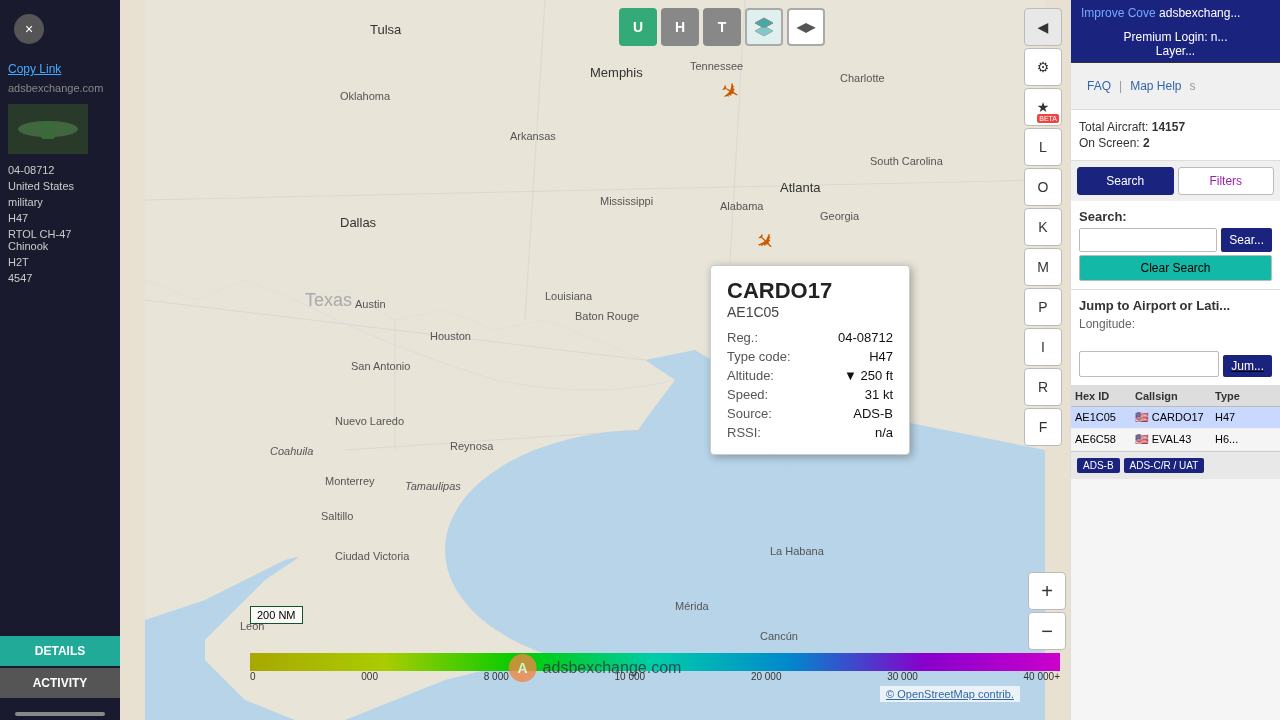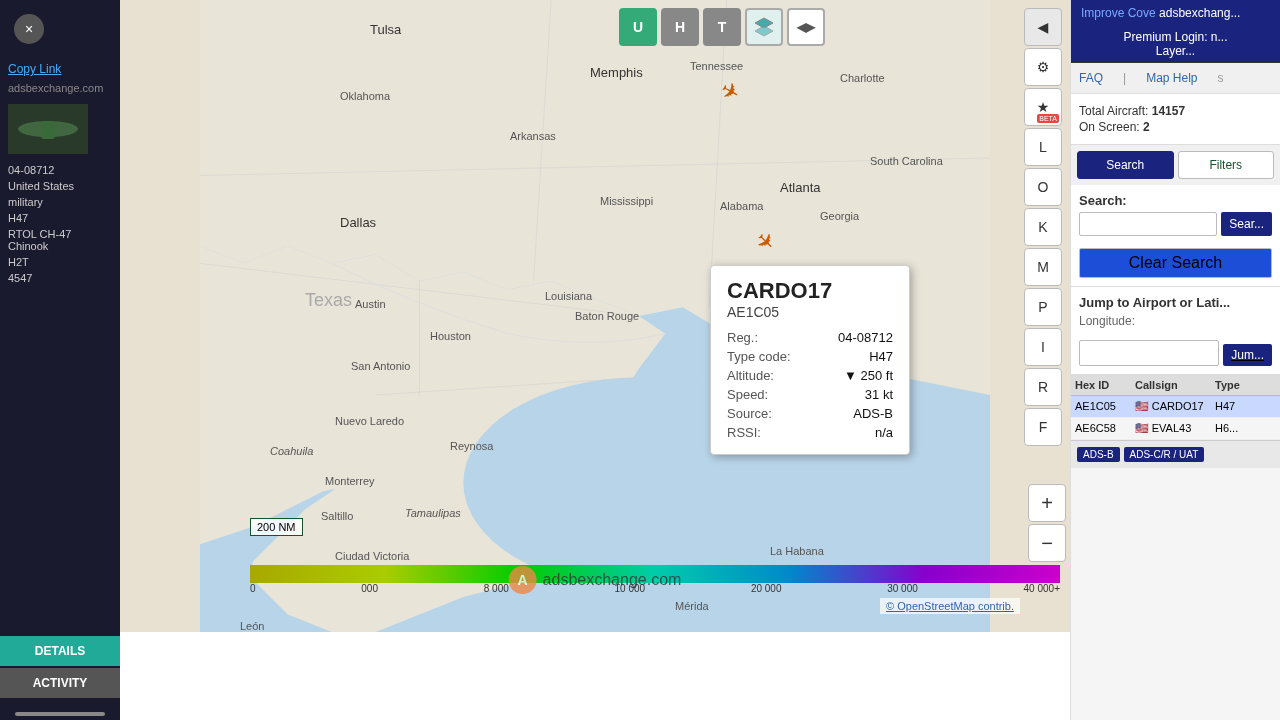--- a/index.html
+++ b/index.html
@@ -43,21 +43,21 @@
       cursor: pointer;
       text-align: center;
       border: none;
     }
     .btn-details { background: #2a9; color: white; margin-top: 4px; }
     .btn-activity { background: #555; color: white; margin-top: 2px; }
 
     
     #map-area {
       flex: 1;
-      height: 632px;
+      height: 720px;
       position: relative;
       overflow: hidden;
       background: #e8e0d0;
     }
 
     
     .map-svg {
       position: absolute;
       top: 0; left: 0;
       width: 100%; height: 100%;
@@ -240,22 +240,22 @@
     }
     .rs-premium {
       background: #1a237e;
       color: white;
       text-align: center;
       padding: 4px;
       font-size: 12px;
       border-bottom: 1px solid #333;
     }
     .rs-links {
-      display: flex; gap: 20px;
-      padding: 8px;
+      display: flex; gap: 8px;
+      padding: 16px;
       border-bottom: 1px solid #ddd;
       background: #f0f0f0;
     }
     .rs-link { color: #36a; font-size: 12px; cursor: pointer; text-decoration: none; }
     .rs-divider { color: #999; font-size: 12px; }
     .rs-stats {
       padding: 8px;
       font-size: 12px;
       border-bottom: 1px solid #ddd;
       background: white;
@@ -268,21 +268,21 @@
     .rs-tab-btn {
       flex: 1;
       padding: 6px 4px;
       font-size: 12px;
       cursor: pointer;
       border: 1px solid #bbb;
       border-radius: 3px;
       text-align: center;
     }
     .rs-tab-active { background: #1a237e; color: white; border-color: #1a237e; }
-    .rs-tab-inactive { background: white; color: #14532d; }
+    .rs-tab-inactive { background: white; color: #a21caf; }
     .rs-search-section {
       padding: 8px;
       background: white;
       border-bottom: 1px solid #ddd;
     }
     .rs-section-label { font-size: 13px; font-weight: bold; color: #333; margin-bottom: 4px; }
     .rs-input {
       width: 100%; padding: 4px 6px;
       border: 1px solid #bbb; border-radius: 2px;
       font-size: 12px; margin-bottom: 4px;
@@ -292,26 +292,26 @@
       background: #1a237e;
       color: white;
       border: none;
       border-radius: 2px;
       font-size: 12px;
       cursor: pointer;
     }
     .rs-clear-btn {
       width: 100%;
       padding: 5px;
-      background: #1d4ed8;
+      background: #14b8a6;
       border: 1px solid #bbb;
       border-radius: 2px;
-      font-size: 16px;
-      cursor: pointer;
-      margin-top: 12px;
+      font-size: 12px;
+      cursor: pointer;
+      margin-top: 3px;
     }
     .rs-jump-section {
       padding: 8px;
       background: white;
       border-bottom: 1px solid #ddd;
     }
     .rs-jump-btn {
       padding: 4px 8px;
       background: #1a237e;
       color: white;
@@ -442,21 +442,21 @@
   <div class="map-label map-label-lg" style="top:290px; left:185px; font-size:18px; color:#aaa;">Texas</div>
   <div class="map-label" style="top:290px; left:425px;">Louisiana</div>
   <div class="map-label" style="top:310px; left:455px;">Baton Rouge</div>
   <div class="map-label" style="top:298px; left:235px;">Austin</div>
   <div class="map-label" style="top:330px; left:310px;">Houston</div>
   <div class="map-label" style="top:360px; left:231px;">San Antonio</div>
   <div class="map-label" style="top:415px; left:215px;">Nuevo Laredo</div>
   <div class="map-label" style="top:440px; left:330px;text-align:center;">Reynosa</div>
   <div class="map-label" style="top:445px; left:150px; font-style:italic;">Coahuila</div>
   <div class="map-label" style="top:475px; left:205px;">Monterrey</div>
-  <div class="map-label" style="top:480px; left:285px; font-style:italic;margin-top:27px;">Tamaulipas</div>
+  <div class="map-label" style="top:480px; left:285px; font-style:italic;">Tamaulipas</div>
   <div class="map-label" style="top:510px; left:170px;margin-left:31px;">Saltillo</div>
   <div class="map-label" style="top:550px; left:215px;">Ciudad Victoria</div>
   <div class="map-label" style="top:545px; left:650px;">La Habana</div>
   <div class="map-label" style="top:620px; left:120px;">León</div>
   <div class="map-label" style="top:600px; left:555px;">Mérida</div>
   <div class="map-label" style="top:630px; left:640px;">Cancún</div>
 
   <div class="aircraft-icon" style="top:92px; left:610px; transform:translate(-50%,-50%) rotate(30deg);">✈</div>
   <div class="aircraft-icon" style="top:242px; left:645px; transform:translate(-50%,-50%) rotate(45deg);">✈</div>
 
@@ -585,21 +585,21 @@
     <div class="rs-section-label">Search:</div>
     <div style="display:flex; gap:4px;">
       <input type="text" class="rs-input" style="flex: 1 1 0%; margin-bottom: 0px;" placeholder="">
       <button class="rs-search-btn">Sear...</button>
     </div>
     <button class="rs-clear-btn">Clear Search</button>
   </div>
   <div class="rs-jump-section">
     <div class="rs-section-label">Jump to Airport or Lati...</div>
     <div class="rs-section-label" style="font-weight:normal; font-size:12px; color:#666;">Longitude:</div>
-    <div style="display:flex; gap:4px; margin-top:12px;text-decoration:underline;">
+    <div style="display:flex; gap:4px; margin-top:20px;text-decoration:underline;">
       <input type="text" class="rs-input" style="flex: 1 1 0%; margin-bottom: 0px;" placeholder="">
       <button class="rs-jump-btn">Jum...</button>
     </div>
   </div>
 
   <div class="rs-table-header">
     <div class="rs-th col-hex">Hex ID</div>
     <div class="rs-th col-call">Callsign</div>
     <div class="rs-th col-type">Type</div>
   </div>

